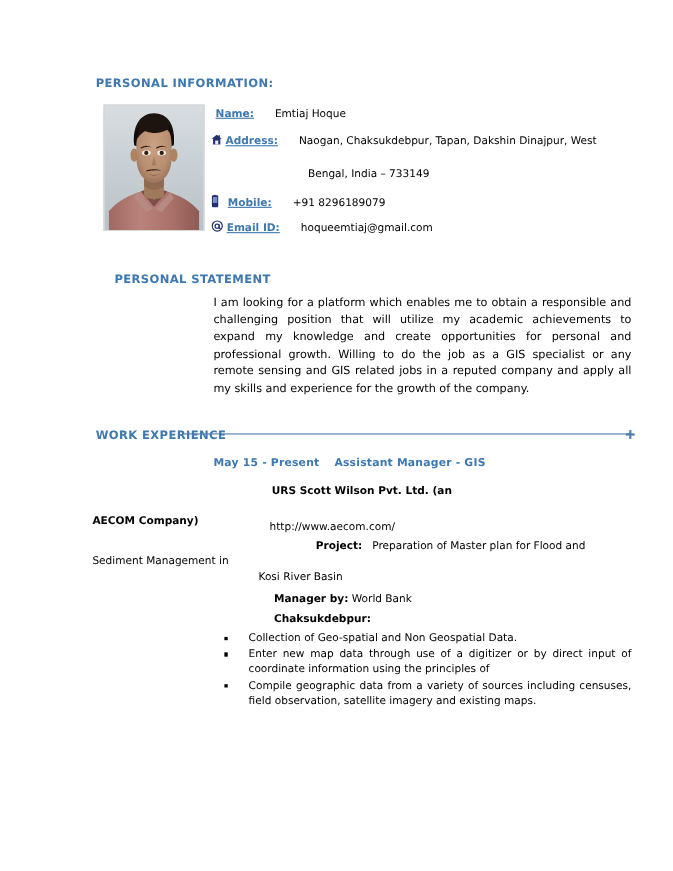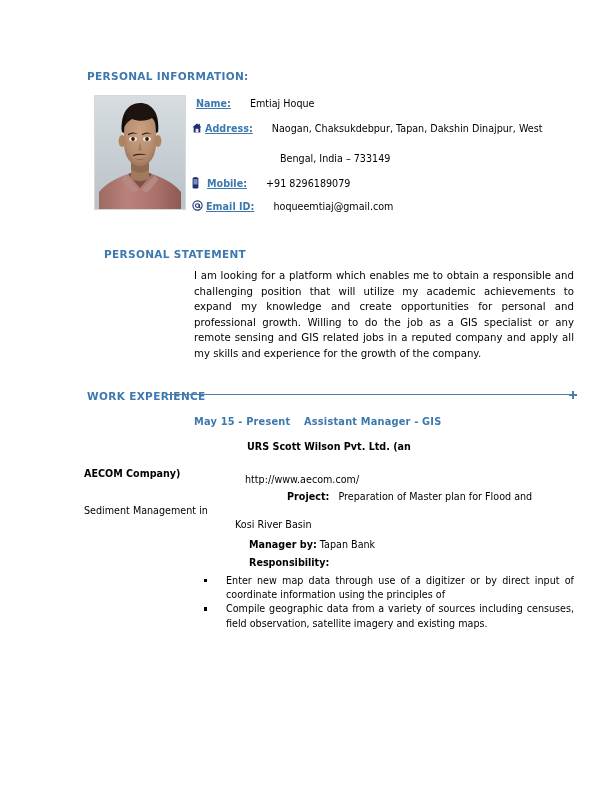--- a/index.html
+++ b/index.html
@@ -313,25 +313,26 @@
   </div>
   <div class="we" style="left:68px; top:504px;">
     <span>Sediment Management in</span>
   </div>
   <div class="we" style="left:219px; top:518px;">
     <span>Kosi River Basin</span>
   </div>
 
   <div class="we" style="left:233px; top:538px;">
     <span class="bold">Manager by:</span>
-    <span>Tapan Bank</span>
-  </div>
-
-  <div class="we bold" style="left:233px; top:556px;">Responsibility:</div>
+    <span>World Bank</span>
+  </div>
+
+  <div class="we bold" style="left:233px; top:556px;">Chaksukdebpur:</div>
 
   <ul class="bullets">
+    <li>Collection of Geo-spatial and Non Geospatial Data.</li>
     <li>Enter new map data through use of a digitizer or by direct input of coordinate information using the principles of</li>
     <li>Compile geographic data from a variety of sources including censuses, field observation, satellite imagery and existing maps.</li>
   </ul>
 
   <div class="clip-bottom"></div>
 
 </div>
 
 </body></html>

